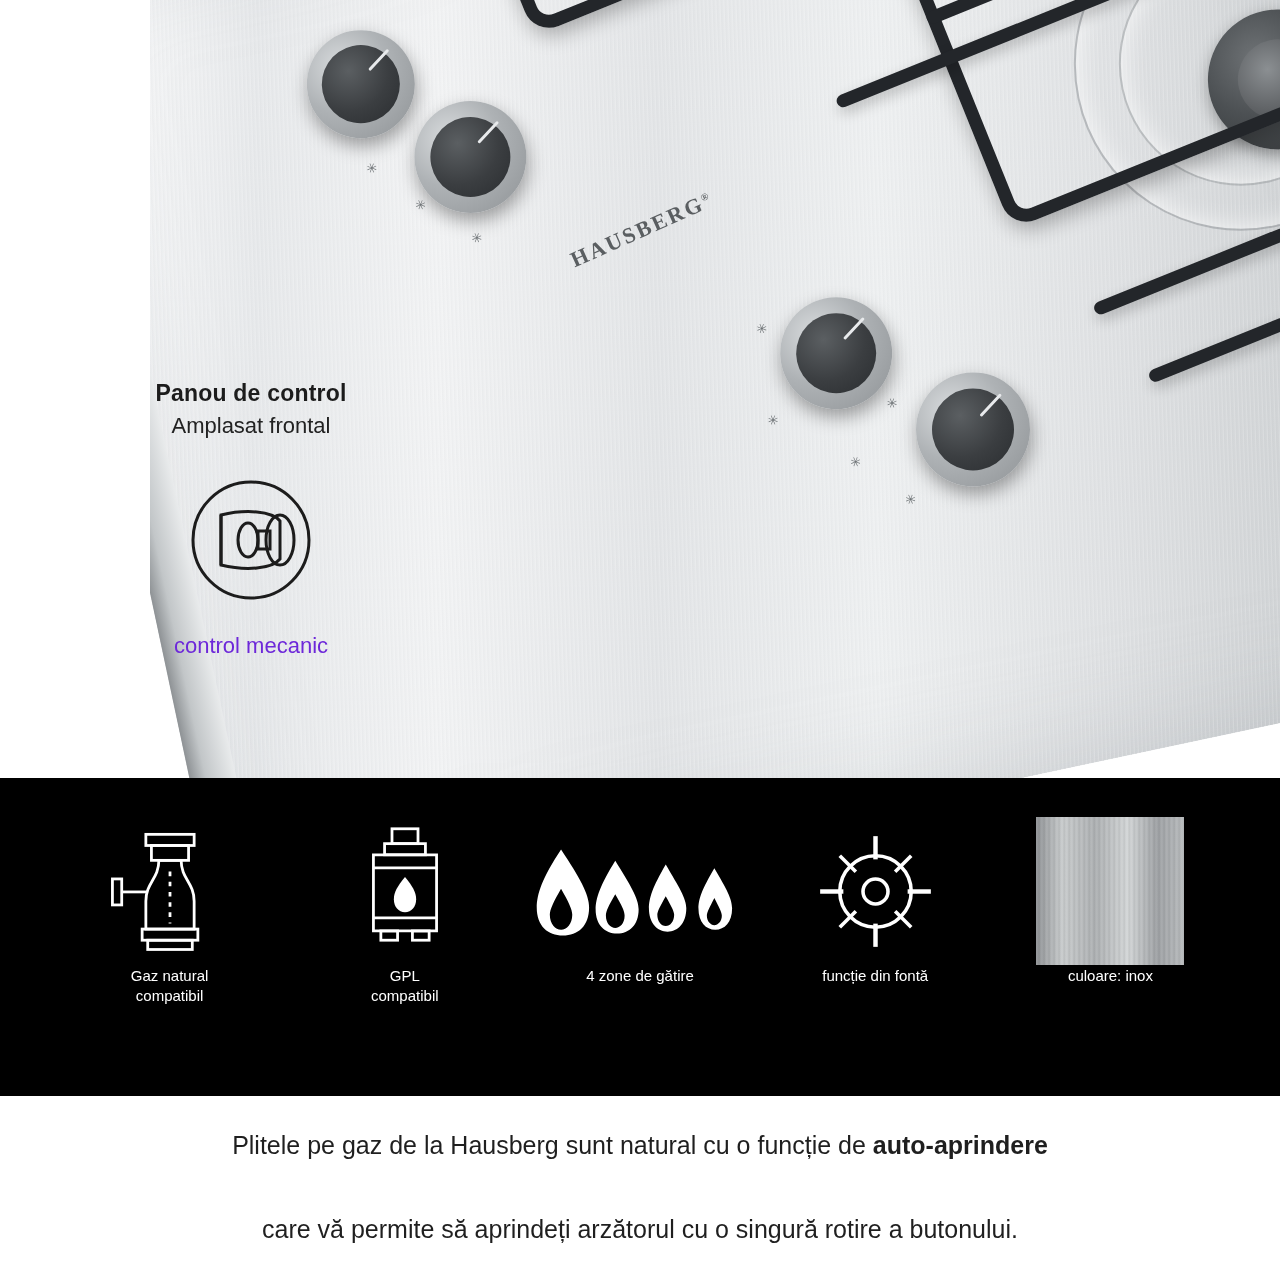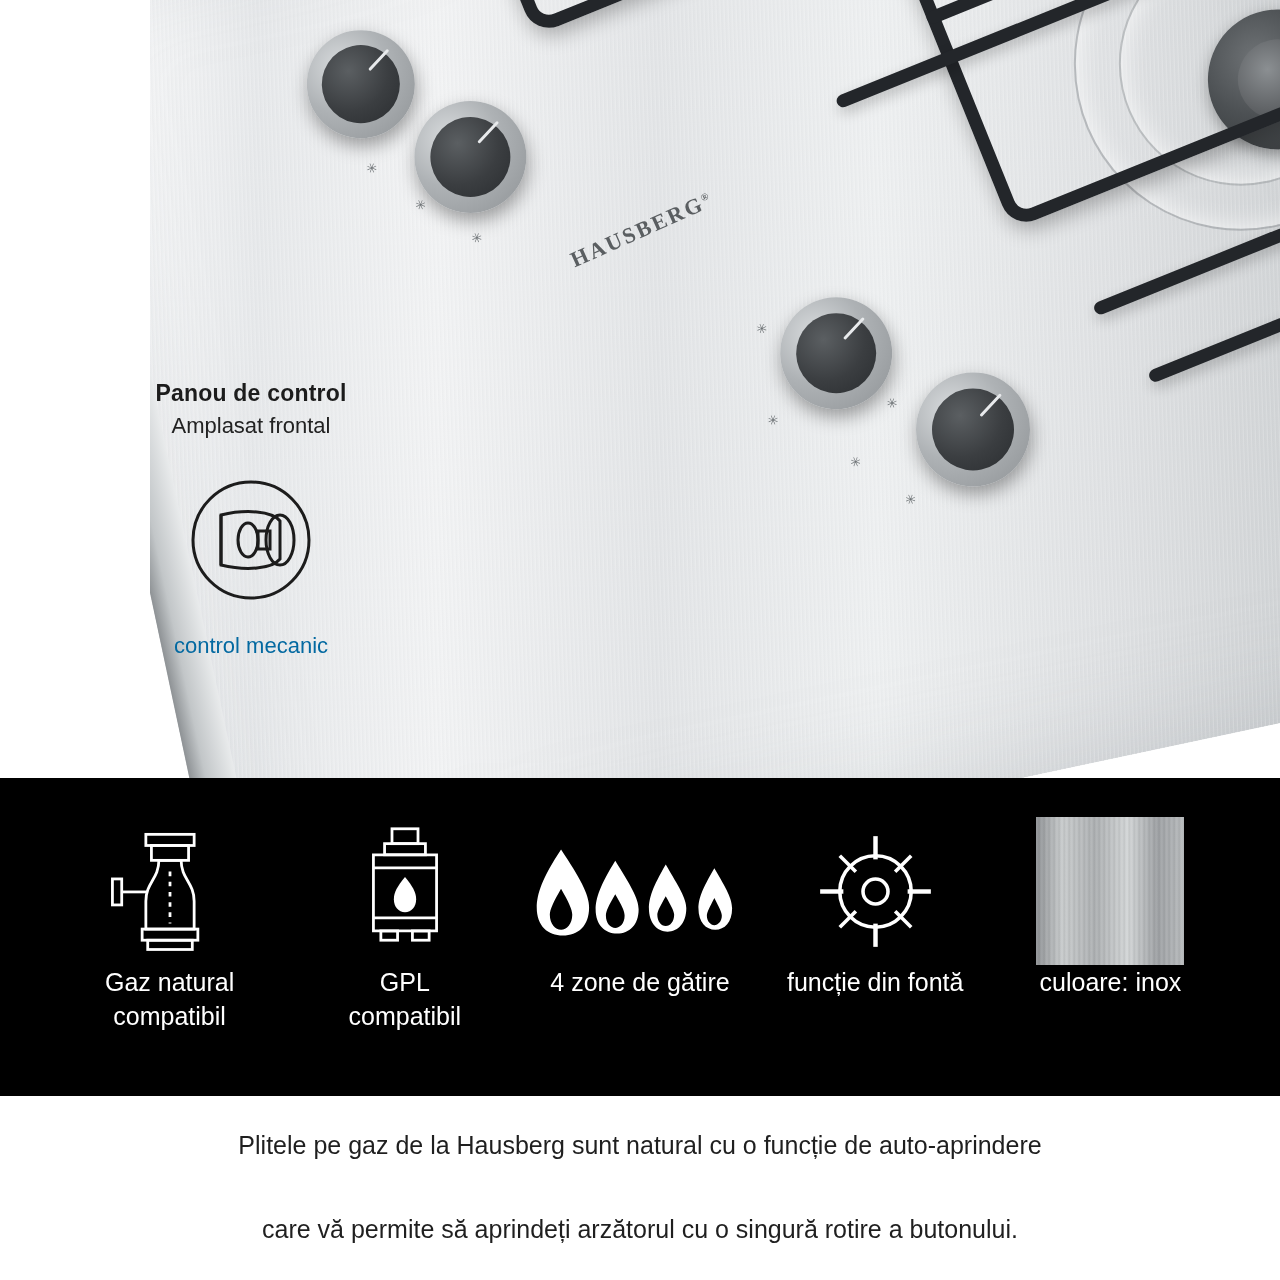--- a/index.html
+++ b/index.html
@@ -201,21 +201,21 @@
     margin: 0;
     color: #222;
   }
   .panel-icon {
     margin: 26px auto 18px auto;
     width: 150px;
     height: 150px;
   }
   .panel-caption {
     font-size: 22px;
-    color: #0369a1;
+    color: #6d28d9;
     margin-top: 6px;
   }
 
   
   .features {
     position: absolute;
     left: 0;
     top: 778px;
     width: 1280px;
     height: 318px;
@@ -237,21 +237,21 @@
     align-items: center;
     text-align: center;
   }
   .feat-ico {
     height: 150px;
     display: flex;
     align-items: center;
     justify-content: center;
   }
   .feat-label {
-    font-size: 25px;
+    font-size: 15px;
     line-height: 1.35;
     color: #ffffff;
     max-width: 230px;
   }
   .swatch {
     width: 148px;
     height: 148px;
     background:
       repeating-linear-gradient(90deg,
         rgba(255,255,255,0.07) 0px,
@@ -274,21 +274,21 @@
     justify-content: center;
     text-align: center;
     color: #1f1f1f;
   }
   .bottom p {
     margin: 0 0 14px 0;
     font-size: 25px;
     line-height: 1.35;
   }
   .bottom p:last-child { margin-bottom: 0; margin-top: 36px; }
-  .bottom b { font-weight: 400; }
+  .bottom b { font-weight: 700; }
 </style>
 </head>
 <body>
 
 <div class="page">
 
   <div class="hero">
 
     <div class="photo">
       <div class="hob">

